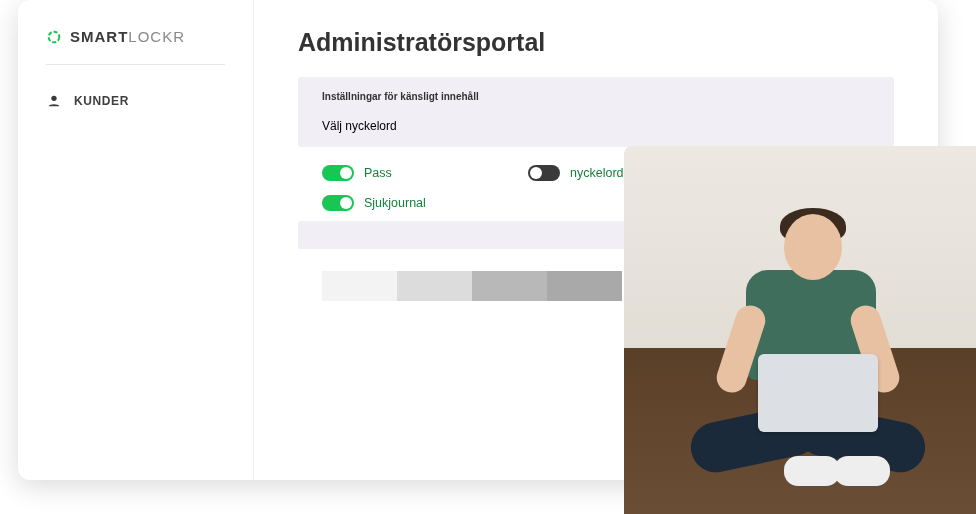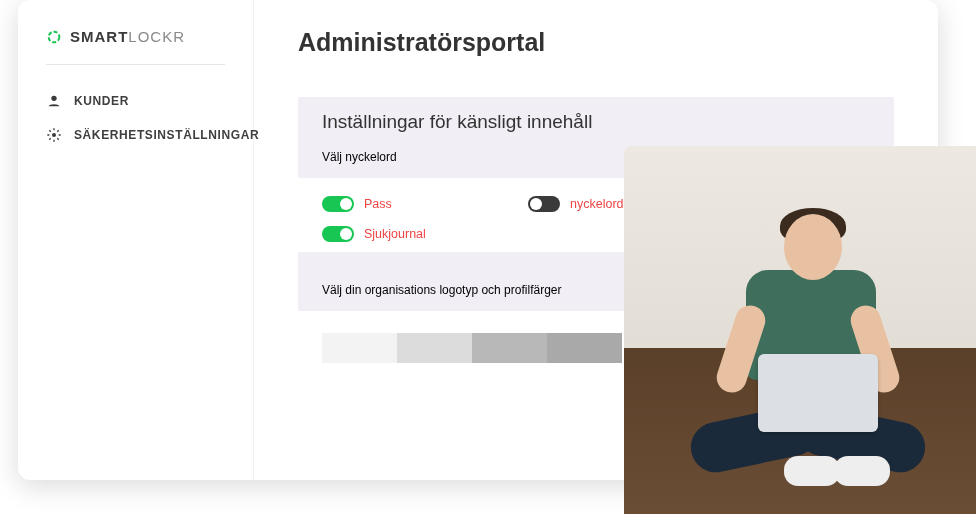--- a/index.html
+++ b/index.html
@@ -49,38 +49,38 @@
     .nav-icon { width: 16px; height: 16px; color:#3a3a3a; flex-shrink:0; }
     
     .main {
       flex: 1;
       padding: 28px 44px 0 44px;
     }
     .page-title {
       font-size: 25px;
       font-weight: 800;
       color: #333;
-      margin-bottom: 40px;
+      margin-bottom: 20px;
     }
     .panel {
       background: #f1eef6;
       border-radius: 2px;
       padding: 14px 24px;
     }
-    .panel-title { font-size: 19px; font-weight: 400; color: #333; margin-bottom: 6px; }
+    .panel-title { font-size: 10px; font-weight: 700; color: #333; margin-bottom: 6px; }
     .panel-sub { font-size: 12px; color: #000000; margin-top: 17px; }
     .toggle-section {
       padding: 18px 24px 10px 24px;
       display: grid;
       grid-template-columns: 1fr 1fr;
       row-gap: 14px;
       column-gap: 40px;
       max-width: 420px;
     }
-    .toggle-row { display: flex; align-items: center; gap: 10px; font-size: 12.5px; color: #ef4444; }
+    .toggle-row { display: flex; align-items: center; gap: 10px; font-size: 12.5px; color: #15803d; }
     .toggle {
       width: 32px; height: 16px; border-radius: 999px;
       position: relative; flex-shrink: 0;
       cursor: pointer;
     }
     .toggle .knob {
       position: absolute; top: 2px; width: 12px; height: 12px; border-radius: 50%;
       background: #fff;
     }
     .toggle.on { background: #17c653; }
@@ -133,27 +133,20 @@
       </span>
     </div>
     <nav class="nav">
       <div class="nav-item">
         <svg class="nav-icon" viewBox="0 0 24 24">
             <circle cx="12" cy="8" r="4" fill="#3a3a3a"></circle>
             <path d="M4 20c0-4 16-4 16 0" fill="#3a3a3a"></path>
           </svg>
         <span class="nav-label">KUNDER</span>
       </div>
-      <div class="nav-item">
-        <svg class="nav-icon" viewBox="0 0 24 24">
-            <circle cx="12" cy="12" r="3" fill="#3a3a3a"></circle>
-            <path d="M12 2v3M12 19v3M2 12h3M19 12h3M5 5l2 2M17 17l2 2M5 19l2-2M17 7l2-2" stroke="#3a3a3a" stroke-width="2"></path>
-          </svg>
-        <span class="nav-label">SÄKERHETSINSTÄLLNINGAR</span>
-      </div>
     </nav>
   </aside>
 
   <main class="main">
     <h1 class="page-title">Administratörsportal</h1>
 
     <div class="panel">
       <div class="panel-title">Inställningar för känsligt innehåll</div>
       <div class="panel-sub">Välj nyckelord</div>
     </div>
@@ -173,21 +166,20 @@
       </div>
       <div class="toggle-row">
         <div class="toggle on">
             <div class="knob"></div>
           </div>
         <span>Sjukjournal</span>
       </div>
     </div>
 
     <div class="panel">
-      <div class="panel-sub">Välj din organisations logotyp och profilfärger</div>
     </div>
 
     <div class="swatches">
       <div class="swatch s1"></div>
       <div class="swatch s2"></div>
       <div class="swatch s3"></div>
       <div class="swatch s4"></div>
     </div>
   </main>
 </div>

